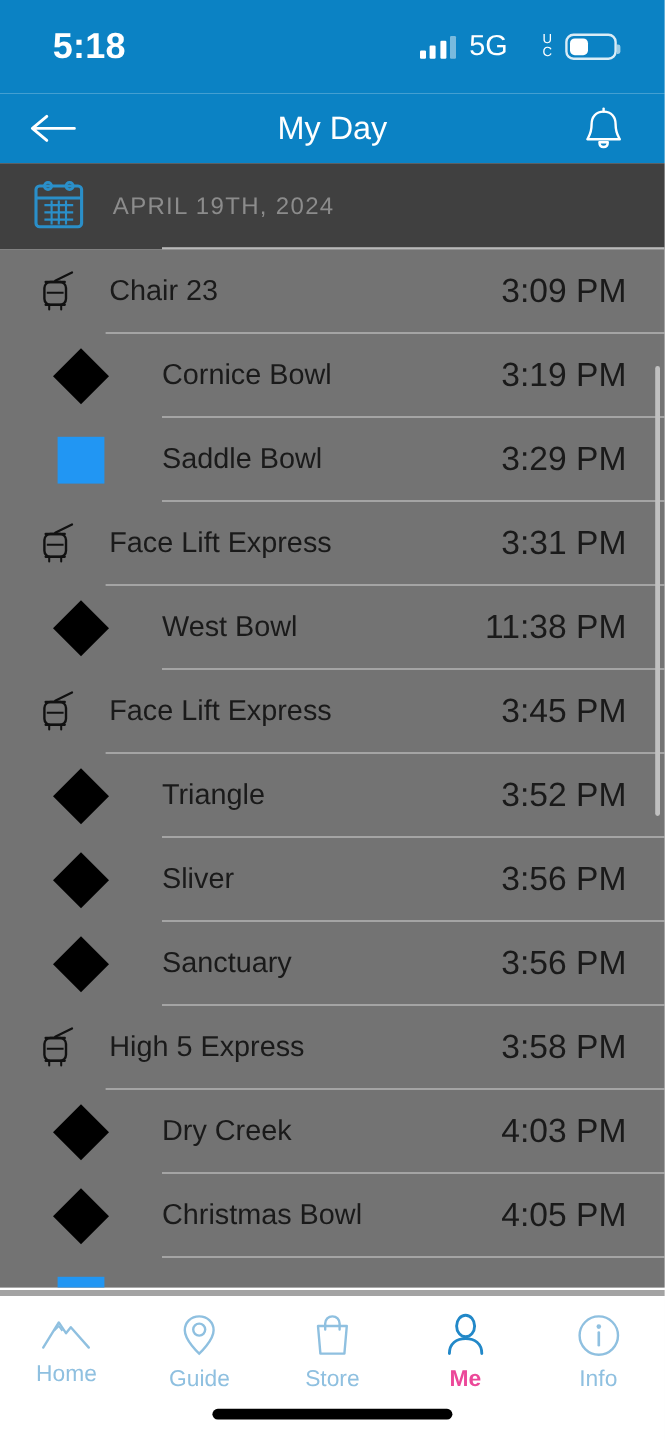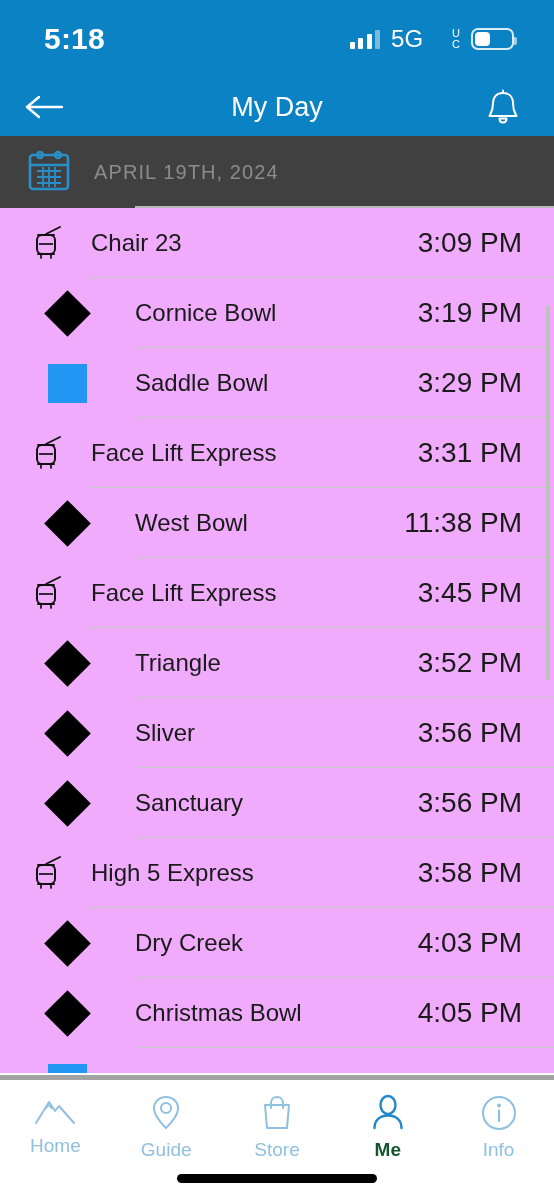--- a/index.html
+++ b/index.html
@@ -49,21 +49,21 @@
   .datebar {
     height:72px; background:#404040;
     display:flex; align-items:center; padding-left:26px; gap:22px;
     position:relative;
   }
   .date-text { font-size:20px; letter-spacing:1.1px; color:#8c8c8c; font-weight:500; }
   .datebar-rule { position:absolute; left:135px; right:0; bottom:0;
                   height:2px; background:#b9b9b9; }
 
   
-  .list { position:relative; height:865px; overflow:hidden; background:#f0abfc; }
+  .list { position:relative; height:865px; overflow:hidden; background:#737373; }
   .row { height:70px; display:flex; align-items:center; position:relative; }
   .row .marker-cell { width:91px; display:flex; align-items:center; justify-content:center; flex:0 0 91px; }
   .row.run .marker-cell { width:135px; flex:0 0 135px; }
   .row .label { flex:1; font-size:24px; color:#1a1a1a; }
   .row .time  { font-size:28px; color:#1a1a1a; padding-right:32px; white-space:nowrap; }
   .rule { position:absolute; bottom:0; height:1.5px; background:#c6c6c6; }
   .row.lift .rule { left:88px; right:0; }
   .row.run  .rule { left:135px; right:0; }
 
   .diamond { width:33px; height:33px; background:#000; transform:rotate(45deg); }
@@ -73,21 +73,21 @@
                background:#c0c0c0; border-radius:2px; }
 
   
   .tabbar {
     position:absolute; left:0; bottom:0; width:554px; height:125px;
     background:#fff; border-top:5px solid #a3a3a3;
     display:flex; align-items:flex-start; padding-top:14px;
   }
   .tab { flex:1; display:flex; flex-direction:column; align-items:center; gap:7px; }
   .tab span { font-size:19px; color:#8fc0e0; }
-  .tab.active span { color:#14532d; font-weight:bold; }
+  .tab.active span { color:#ec4899; font-weight:bold; }
   .tab svg { display:block; }
   .home-indicator { position:absolute; left:50%; transform:translateX(-50%);
                     bottom:17px; width:200px; height:9px; background:#000; border-radius:5px; }
 </style>
 </head>
 <body>
 
 <div class="phone">
 
   <div class="statusbar">

